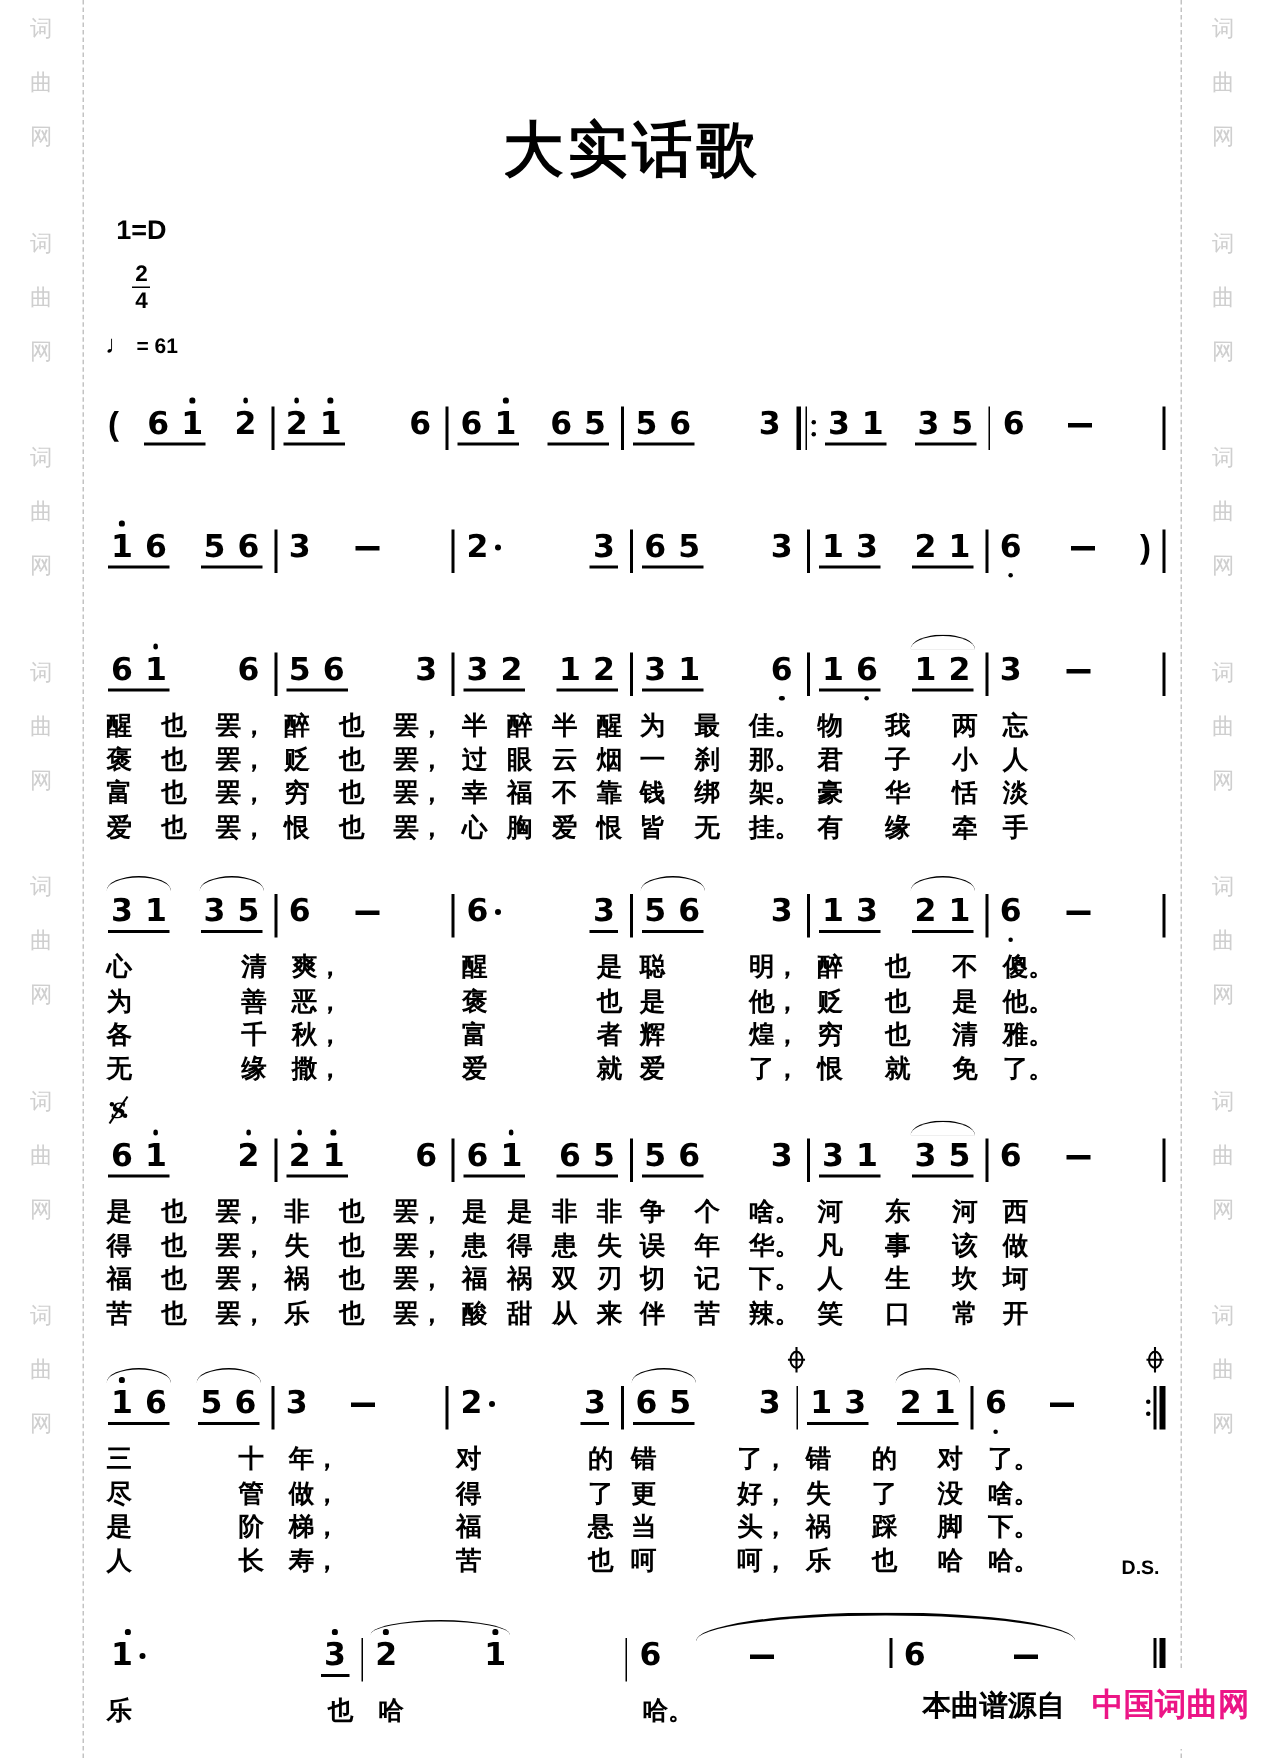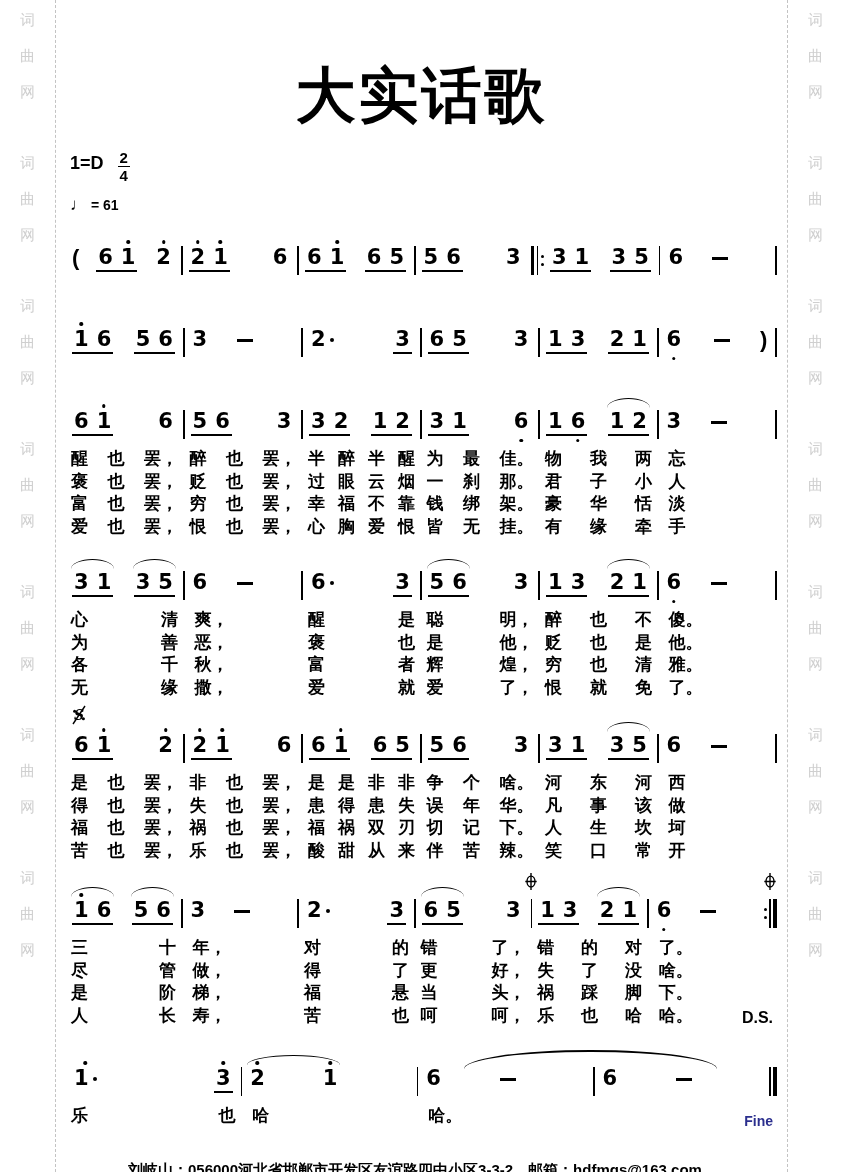--- a/index.html
+++ b/index.html
@@ -6,25 +6,25 @@
   .page{position:relative;width:843px;height:1172px;background:#fff;overflow:hidden;
         font-family:"Liberation Sans","DejaVu Sans",sans-serif;color:#000;}
   
   .wm{position:absolute;top:0;bottom:0;width:55px;display:flex;flex-direction:column;align-items:center;overflow:hidden;}
   .wm-l{left:0;border-right:1px dashed #c3c3c3;}
   .wm-r{right:0;border-left:1px dashed #c3c3c3;}
   .wmb{display:flex;flex-direction:column;align-items:center;gap:21px;margin-top:12px;margin-bottom:44px;}
   .wmc{font-size:15px;color:#cfcfcf;line-height:15px;}
   
   .content{position:absolute;left:56px;right:56px;top:0;bottom:0;padding:0 10px;}
-  .title{ text-align:center;font-size:60px;font-weight:bold;letter-spacing:3px;margin-top:56px;
+  .title{ text-align:center;font-size:40px;font-weight:bold;letter-spacing:3px;margin-top:72px;
           font-family:"DejaVu Sans","Liberation Sans",sans-serif;}
   .meta{display:flex;justify-content:space-between;margin-top:16px;padding:0 4px;}
   .keytime{display:flex;flex-direction:column;}
-  .kt-row{display:flex;align-items:flex-start;gap:14px;font-weight:bold;font-size:18px;}
+  .kt-row{display:flex;align-items:center;gap:14px;font-weight:bold;font-size:18px;flex-direction:column;}
   .ts{display:flex;flex-direction:column;align-items:center;font-size:15px;line-height:15px;font-weight:bold;margin-top:-3px;}
   .ts b{border-bottom:1.6px solid #000;padding:0 2px 1px;}
   .ts i{font-style:normal;padding-top:1px;}
   .tempo{margin-top:12px;font-weight:bold;font-size:14px;display:flex;align-items:center;gap:4px;}
   .tempo .nq{font-size:17px;}
   .credits{text-align:right;font-size:18px;font-weight:bold;line-height:30px;}
   
   #score{margin-top:24px;}
   .sys{position:relative;margin-bottom:28px;}
   .sys.intro{margin-bottom:37px;}
@@ -52,21 +52,21 @@
   .syl{white-space:nowrap;}
   .barw{position:relative;align-self:flex-start;display:flex;align-items:center;gap:2.5px;height:30px;margin-top:6px;}
   .bl{width:1.6px;height:29px;background:#000;}
   .blk{width:3.8px;height:29px;background:#000;}
   .bd{display:flex;flex-direction:column;gap:5px;}
   .bd i{display:block;width:3px;height:3px;background:#000;border-radius:50%;}
   .coda{position:absolute;top:-26px;left:50%;transform:translateX(-50%);}
   .segno{position:absolute;top:-22px;left:6px;}
   .ltie{position:absolute;top:-10px;left:56%;right:8.5%;height:17px;
         border-top:2px solid #000;border-radius:50% 50% 0 0/100% 100% 0 0;}
-  .rlabel{position:absolute;right:4px;bottom:0;font-size:16px;font-weight:bold;}
+  .rlabel{position:absolute;right:4px;bottom:0;font-size:13px;font-weight:bold;}
   .rlabel.fine{color:#2b2f8e;font-size:14px;bottom:-1px;}
   
   .contact{margin:20px 0 0 62px;font-size:15px;font-weight:bold;line-height:27px;}
   .source{position:absolute;right:0;bottom:6px;background:#fff;padding:10px 10px 16px 24px;
           display:flex;align-items:baseline;gap:18px;}
   .src-label{font-size:19px;font-weight:bold;color:#000;}
   .src-site{font-size:21px;font-weight:bold;color:#ec1586;}
   svg{display:block;}
 </style>
 </head>
@@ -1473,13 +1473,17 @@
           <span class="rlabel fine">Fine</span>
         </div>
       </div>
 
     <div class="contact">
       <div>刘岐山：056000河北省邯郸市开发区友谊路四中小区3-3-2。邮箱：hdfmqs@163.com。</div>
 
     </div>
   </div>
 
+  <div class="source">
+    <span class="src-label">本曲谱源自</span>
+    <span class="src-site">中国词曲网</span>
+  </div>
 </div>
 
 </body></html>

